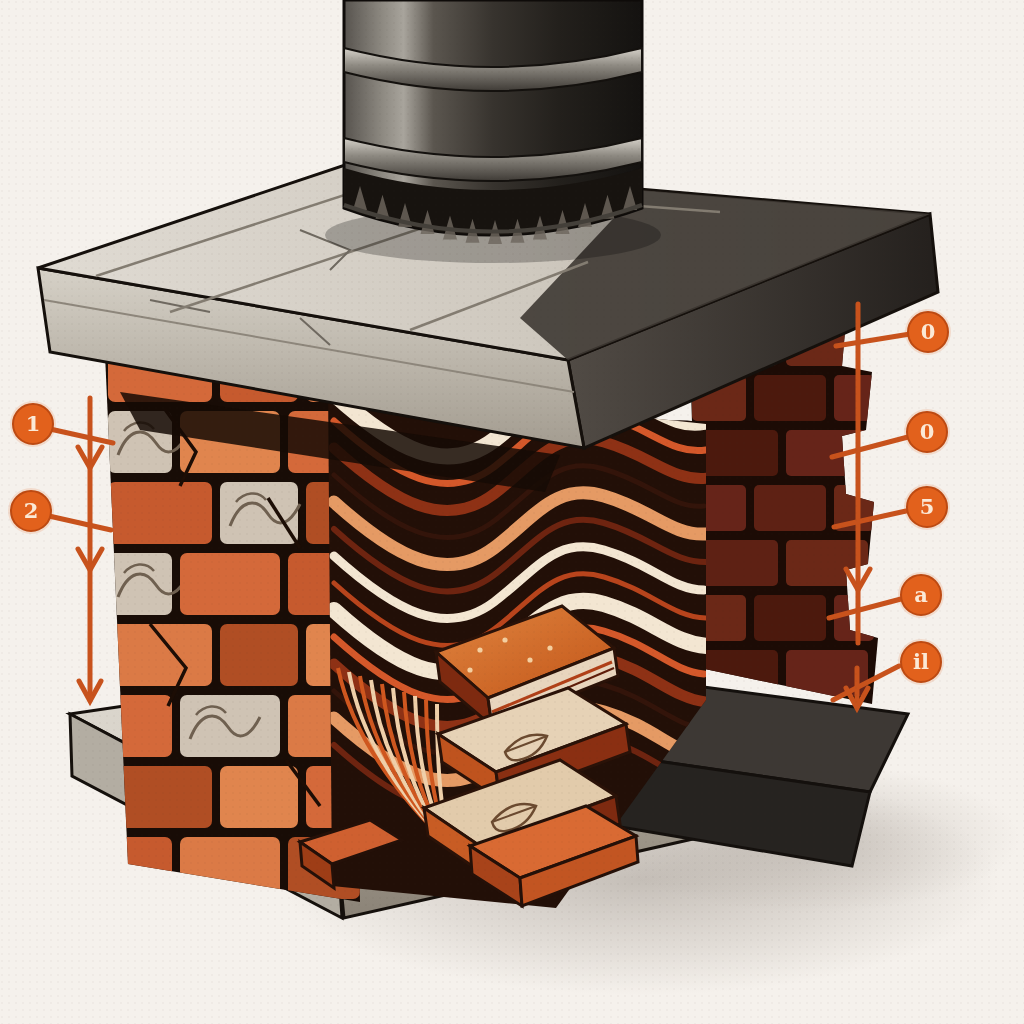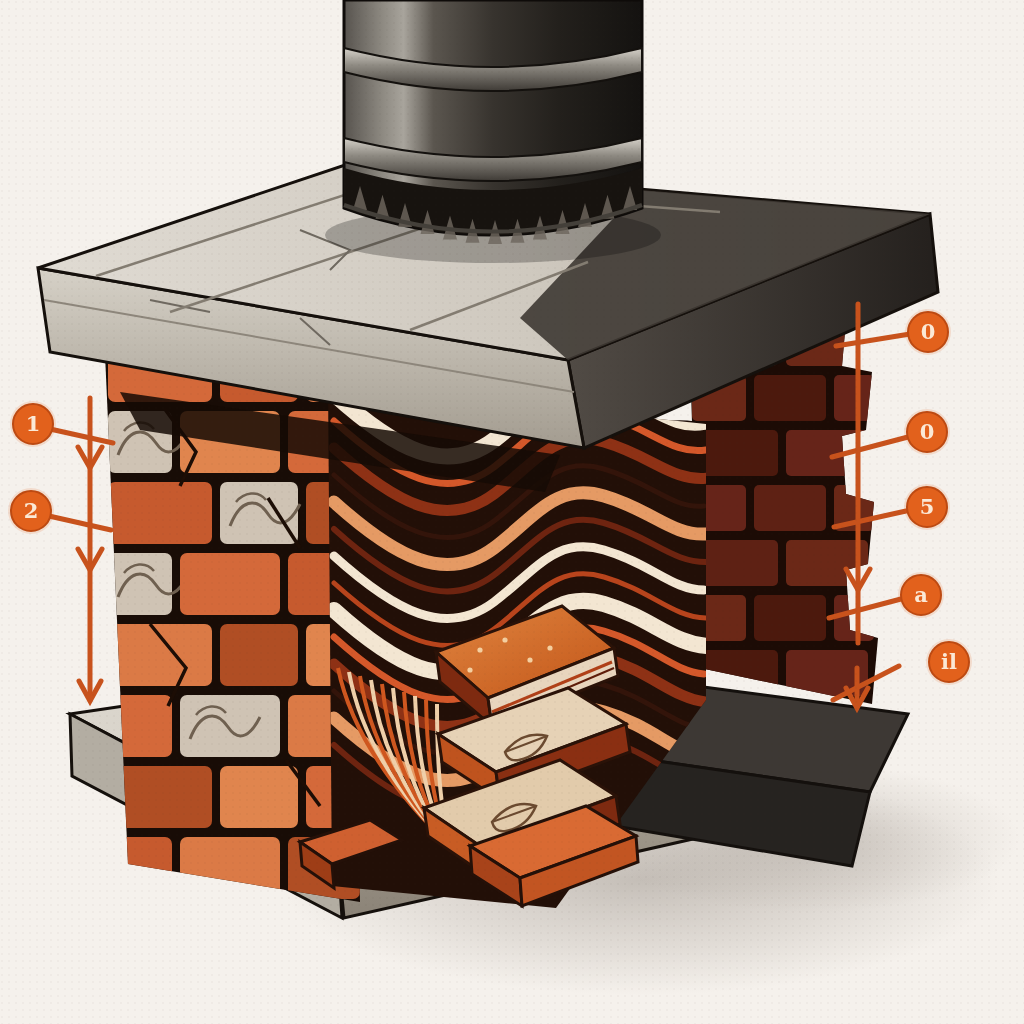--- a/index.html
+++ b/index.html
@@ -313,16 +313,16 @@
     </div>
 <div class="marker" style="left:906px;top:411px">
       <span>0</span>
     </div>
 <div class="marker" style="left:906px;top:486px">
       <span>5</span>
     </div>
 <div class="marker" style="left:900px;top:574px">
       <span>a</span>
     </div>
-<div class="marker" style="left:928px;top:641px">
+<div class="marker" style="left:900px;top:641px">
       <span>il</span>
     </div>
 </div>
 
 </body></html>

